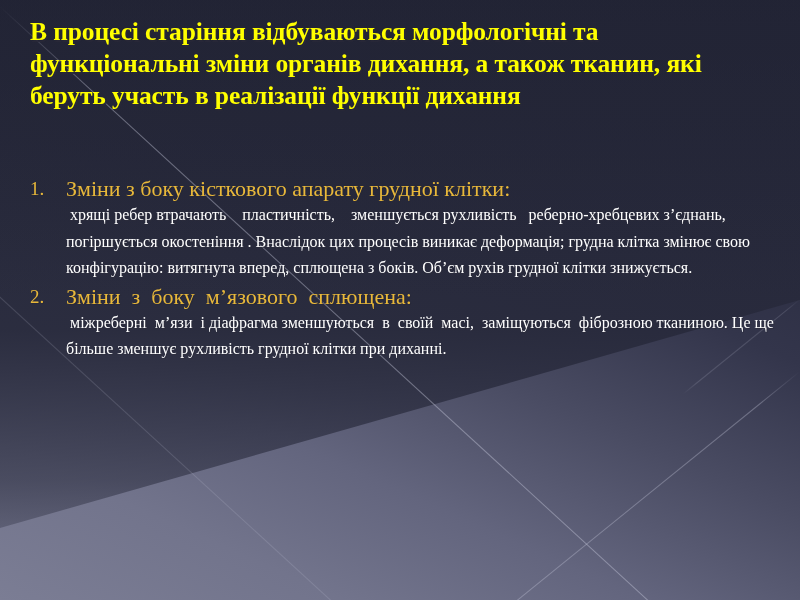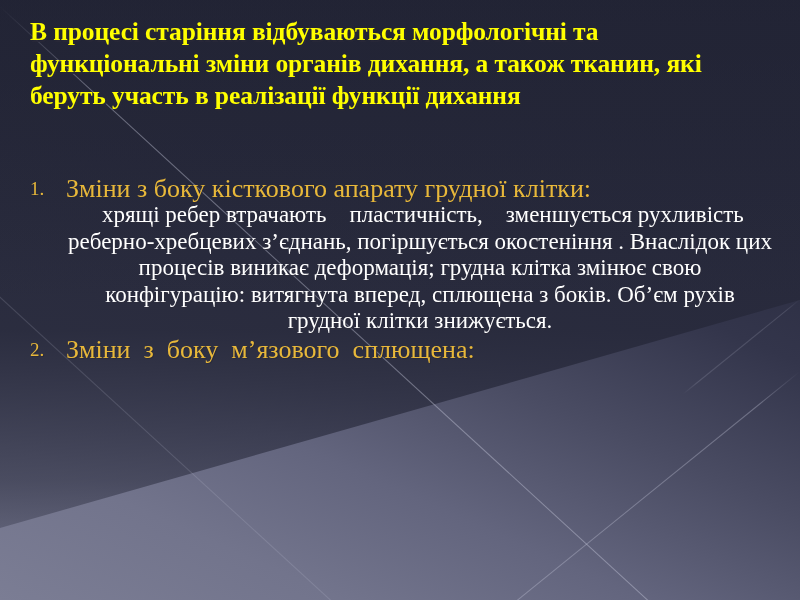--- a/index.html
+++ b/index.html
@@ -126,35 +126,34 @@
     text-shadow: 1px 1px 0 rgba(40,40,55,0.7);
   }
 
   .li-body {
     flex: 1 1 auto;
     padding-right: 8px;
   }
 
   .li-head {
     color: #e8b83a;
-    font-size: 26px;
+    font-size: 22px;
     line-height: 26px;
     margin: 0;
     text-shadow: 1px 1px 0 rgba(40,40,55,0.7);
     white-space: pre;
   }
 
   .li-text {
     color: #ffffff;
-    font-size: 23px;
+    font-size: 16px;
     line-height: 26.5px;
     margin: 0;
     text-shadow: 1px 1px 0 rgba(45,45,60,0.8);
     white-space: pre-wrap;
-    text-align: center;
   }
 </style>
 </head>
 <body>
 
 <div class="slide">
 
   <div class="bg-base"></div>
   <div class="bg-wedge"></div>
   <div class="bg-topshade"></div>
@@ -175,18 +174,19 @@
         <div class="li-body">
           <div class="li-head">Зміни з боку кісткового апарату грудної клітки:</div>
           <div class="li-text"> хрящі ребер втрачають    пластичність,    зменшується рухливість   реберно-хребцевих з’єднань, погіршується окостеніння . Внаслідок цих процесів виникає деформація; грудна клітка змінює свою конфігурацію: витягнута вперед, сплющена з боків. Об’єм рухів грудної клітки знижується.</div>
         </div>
       </li>
 
       <li class="li">
         <span class="li-num">2.</span>
         <div class="li-body">
           <div class="li-head">Зміни  з  боку  м’язового  сплющена:</div>
+          <div class="li-text"> міжреберні  м’язи  і діафрагма зменшуються  в  своїй  масі,  заміщуються  фіброзною тканиною. Це ще більше зменшує рухливість грудної клітки при диханні.</div>
         </div>
       </li>
 
     </ol>
   </div>
 </div>
 
 </body></html>

